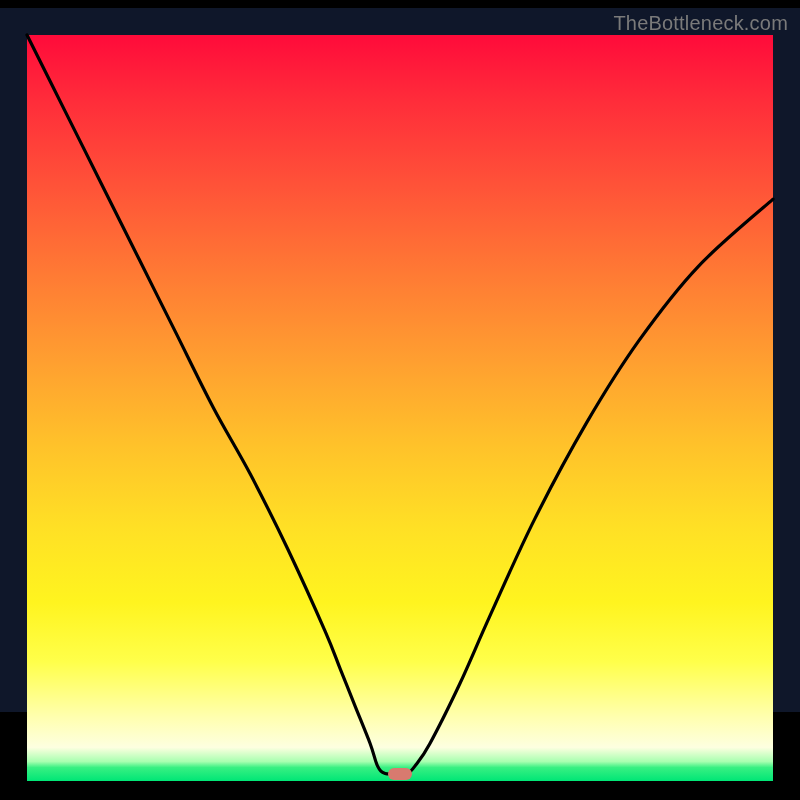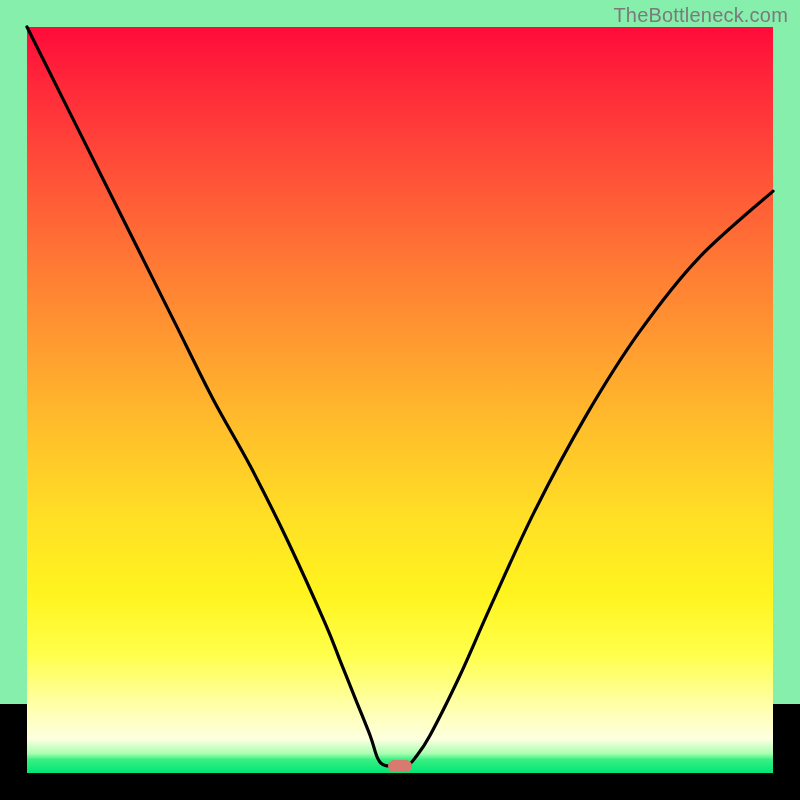--- a/index.html
+++ b/index.html
@@ -7,24 +7,24 @@
     padding: 0;
     width: 800px;
     height: 800px;
     background: #000;
     overflow: hidden;
     font-family: Arial, Helvetica, sans-serif;
   }
   .frame {
     position: absolute;
     left: 0;
-    top: 0;
+    top: 8px;
     width: 800px;
     height: 704px;
-    background: #86efac;
+    background: #0f172a;
   }
   .plot-area {
     position: absolute;
     left: 27px;
     top: 27px;
     width: 746px;
     height: 746px;
     
     background: linear-gradient(
       to bottom,

